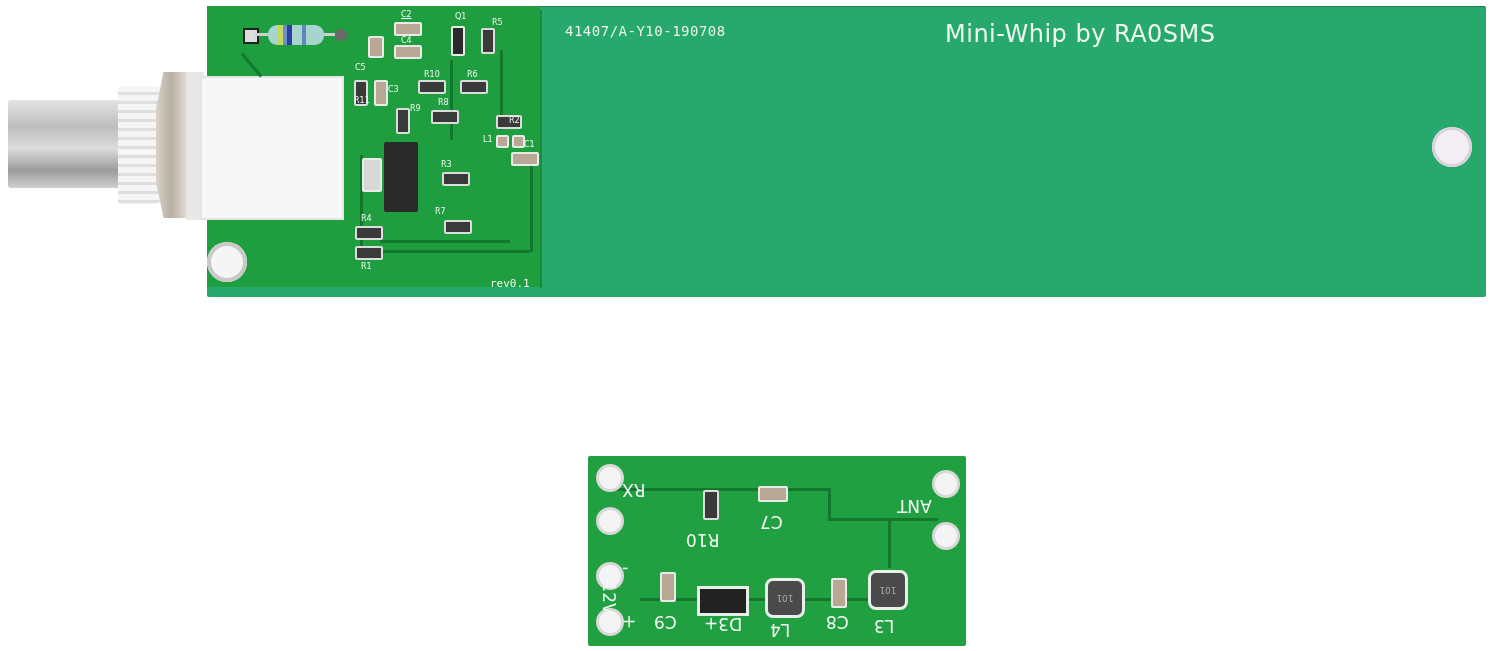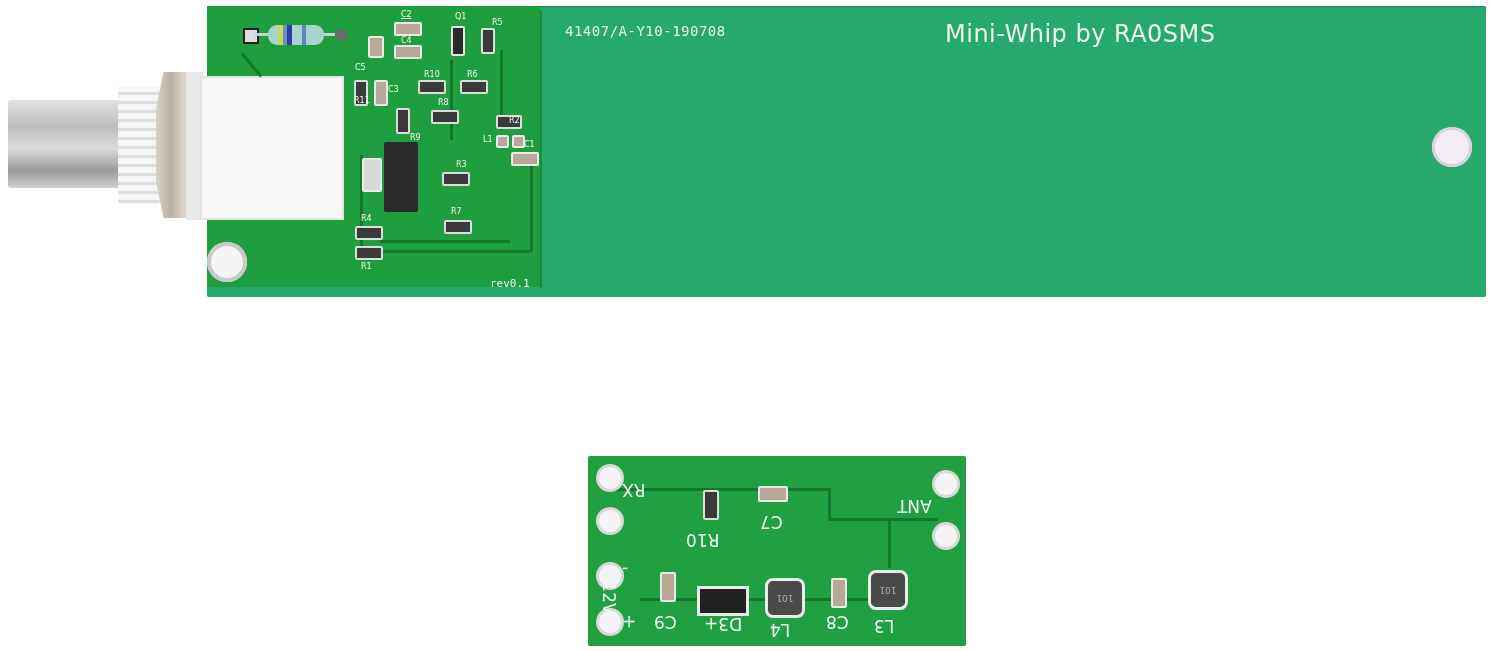--- a/index.html
+++ b/index.html
@@ -85,26 +85,26 @@
 <span class="silk" style="left:401px;top:10px;text-decoration:underline;">C2</span>
 <span class="silk" style="left:401px;top:36px;">C4</span>
 <span class="silk" style="left:355px;top:40px;margin-top:23px;">C5</span>
 <span class="silk" style="left:455px;top:12px;">Q1</span>
 <span class="silk" style="left:492px;top:18px;">R5</span>
 <span class="silk" style="left:424px;top:70px;">R10</span>
 <span class="silk" style="left:467px;top:70px;">R6</span>
 <span class="silk" style="left:438px;top:98px;">R8</span>
 <span class="silk" style="left:354px;top:96px;">R11</span>
 <span class="silk" style="left:388px;top:85px;">C3</span>
-<span class="silk" style="left:410px;top:133px;">R9</span>
+<span class="silk" style="left:410px;top:104px;">R9</span>
 <span class="silk" style="left:481px;top:116px;padding-left:28px;">R2</span>
 <span class="silk" style="left:483px;top:135px;">L1</span>
 <span class="silk" style="left:524px;top:140px;">C1</span>
-<span class="silk" style="left:456px;top:160px;">R3</span>
-<span class="silk" style="left:451px;top:207px;">R7</span>
+<span class="silk" style="left:441px;top:160px;">R3</span>
+<span class="silk" style="left:435px;top:207px;">R7</span>
 <span class="silk" style="left:361px;top:214px;">R4</span>
 <span class="silk" style="left:361px;top:262px;">R1</span>
 
 <span class="abs code-text">41407/A-Y10-190708</span>
 <span class="abs title-text">Mini-Whip by RA0SMS</span>
 <span class="abs rev-text">rev0.1</span>
 
 <div class="abs hole-right"></div>
 <div class="abs hole-left"></div>
 

